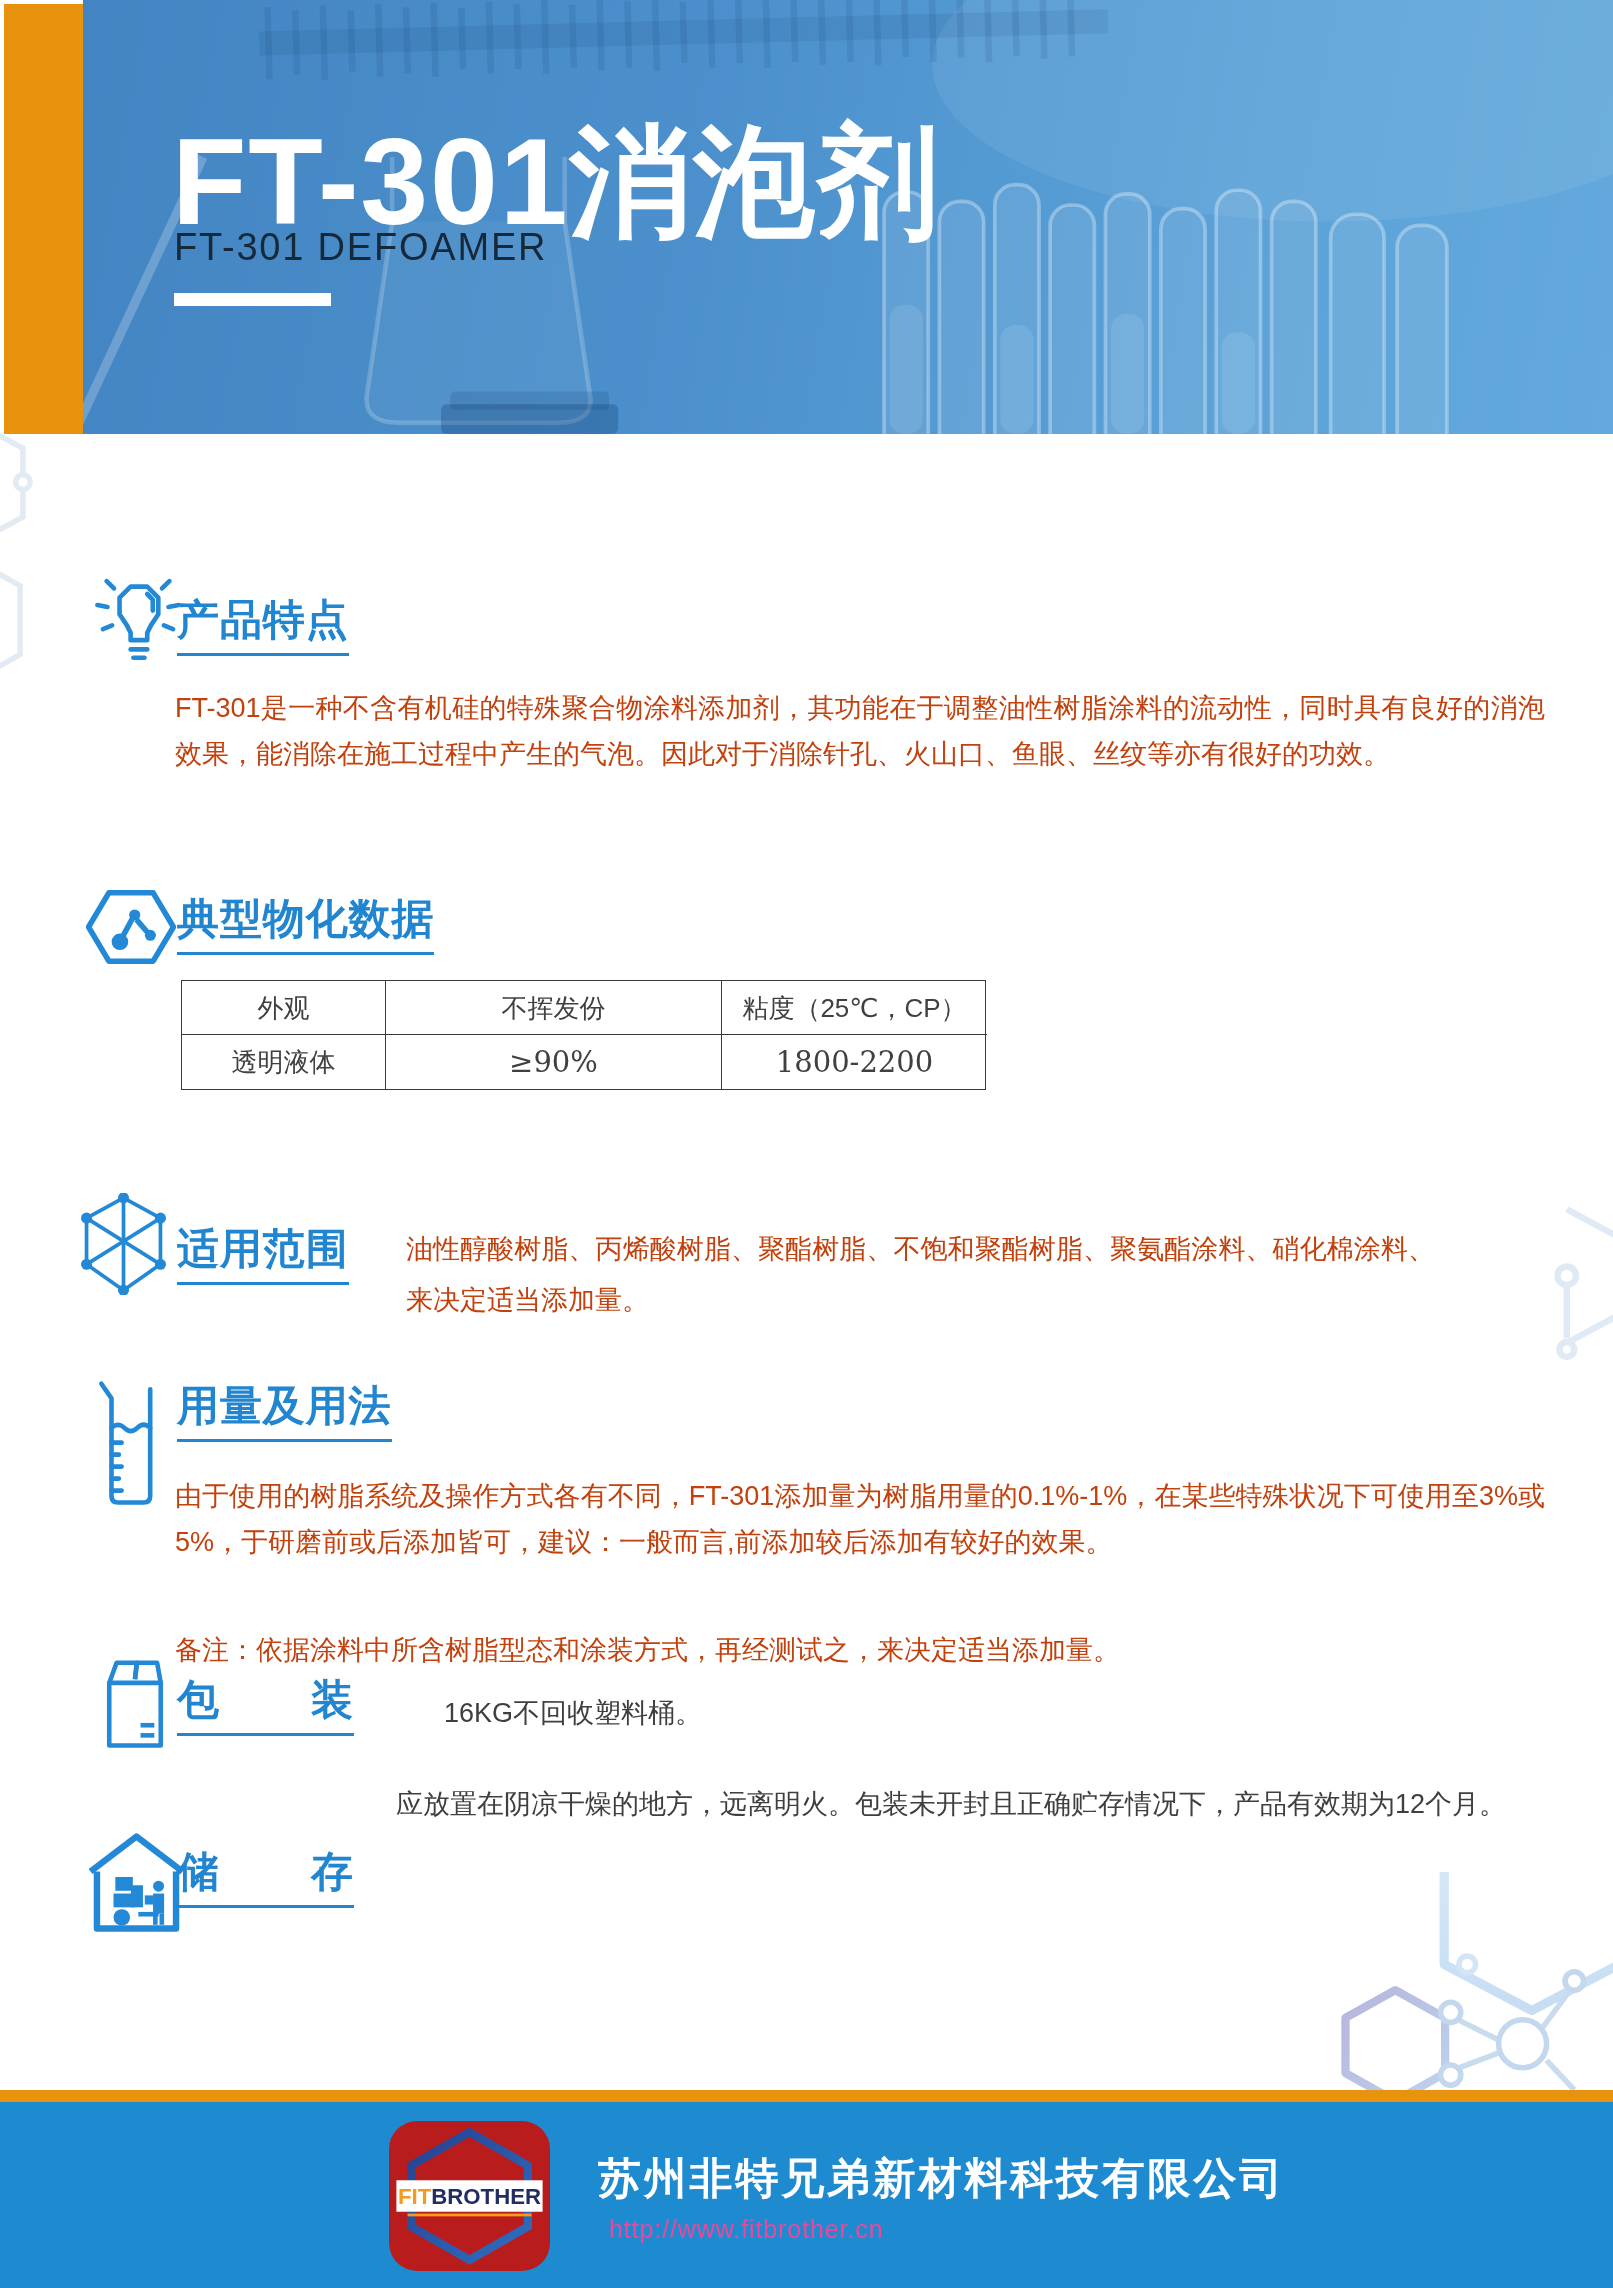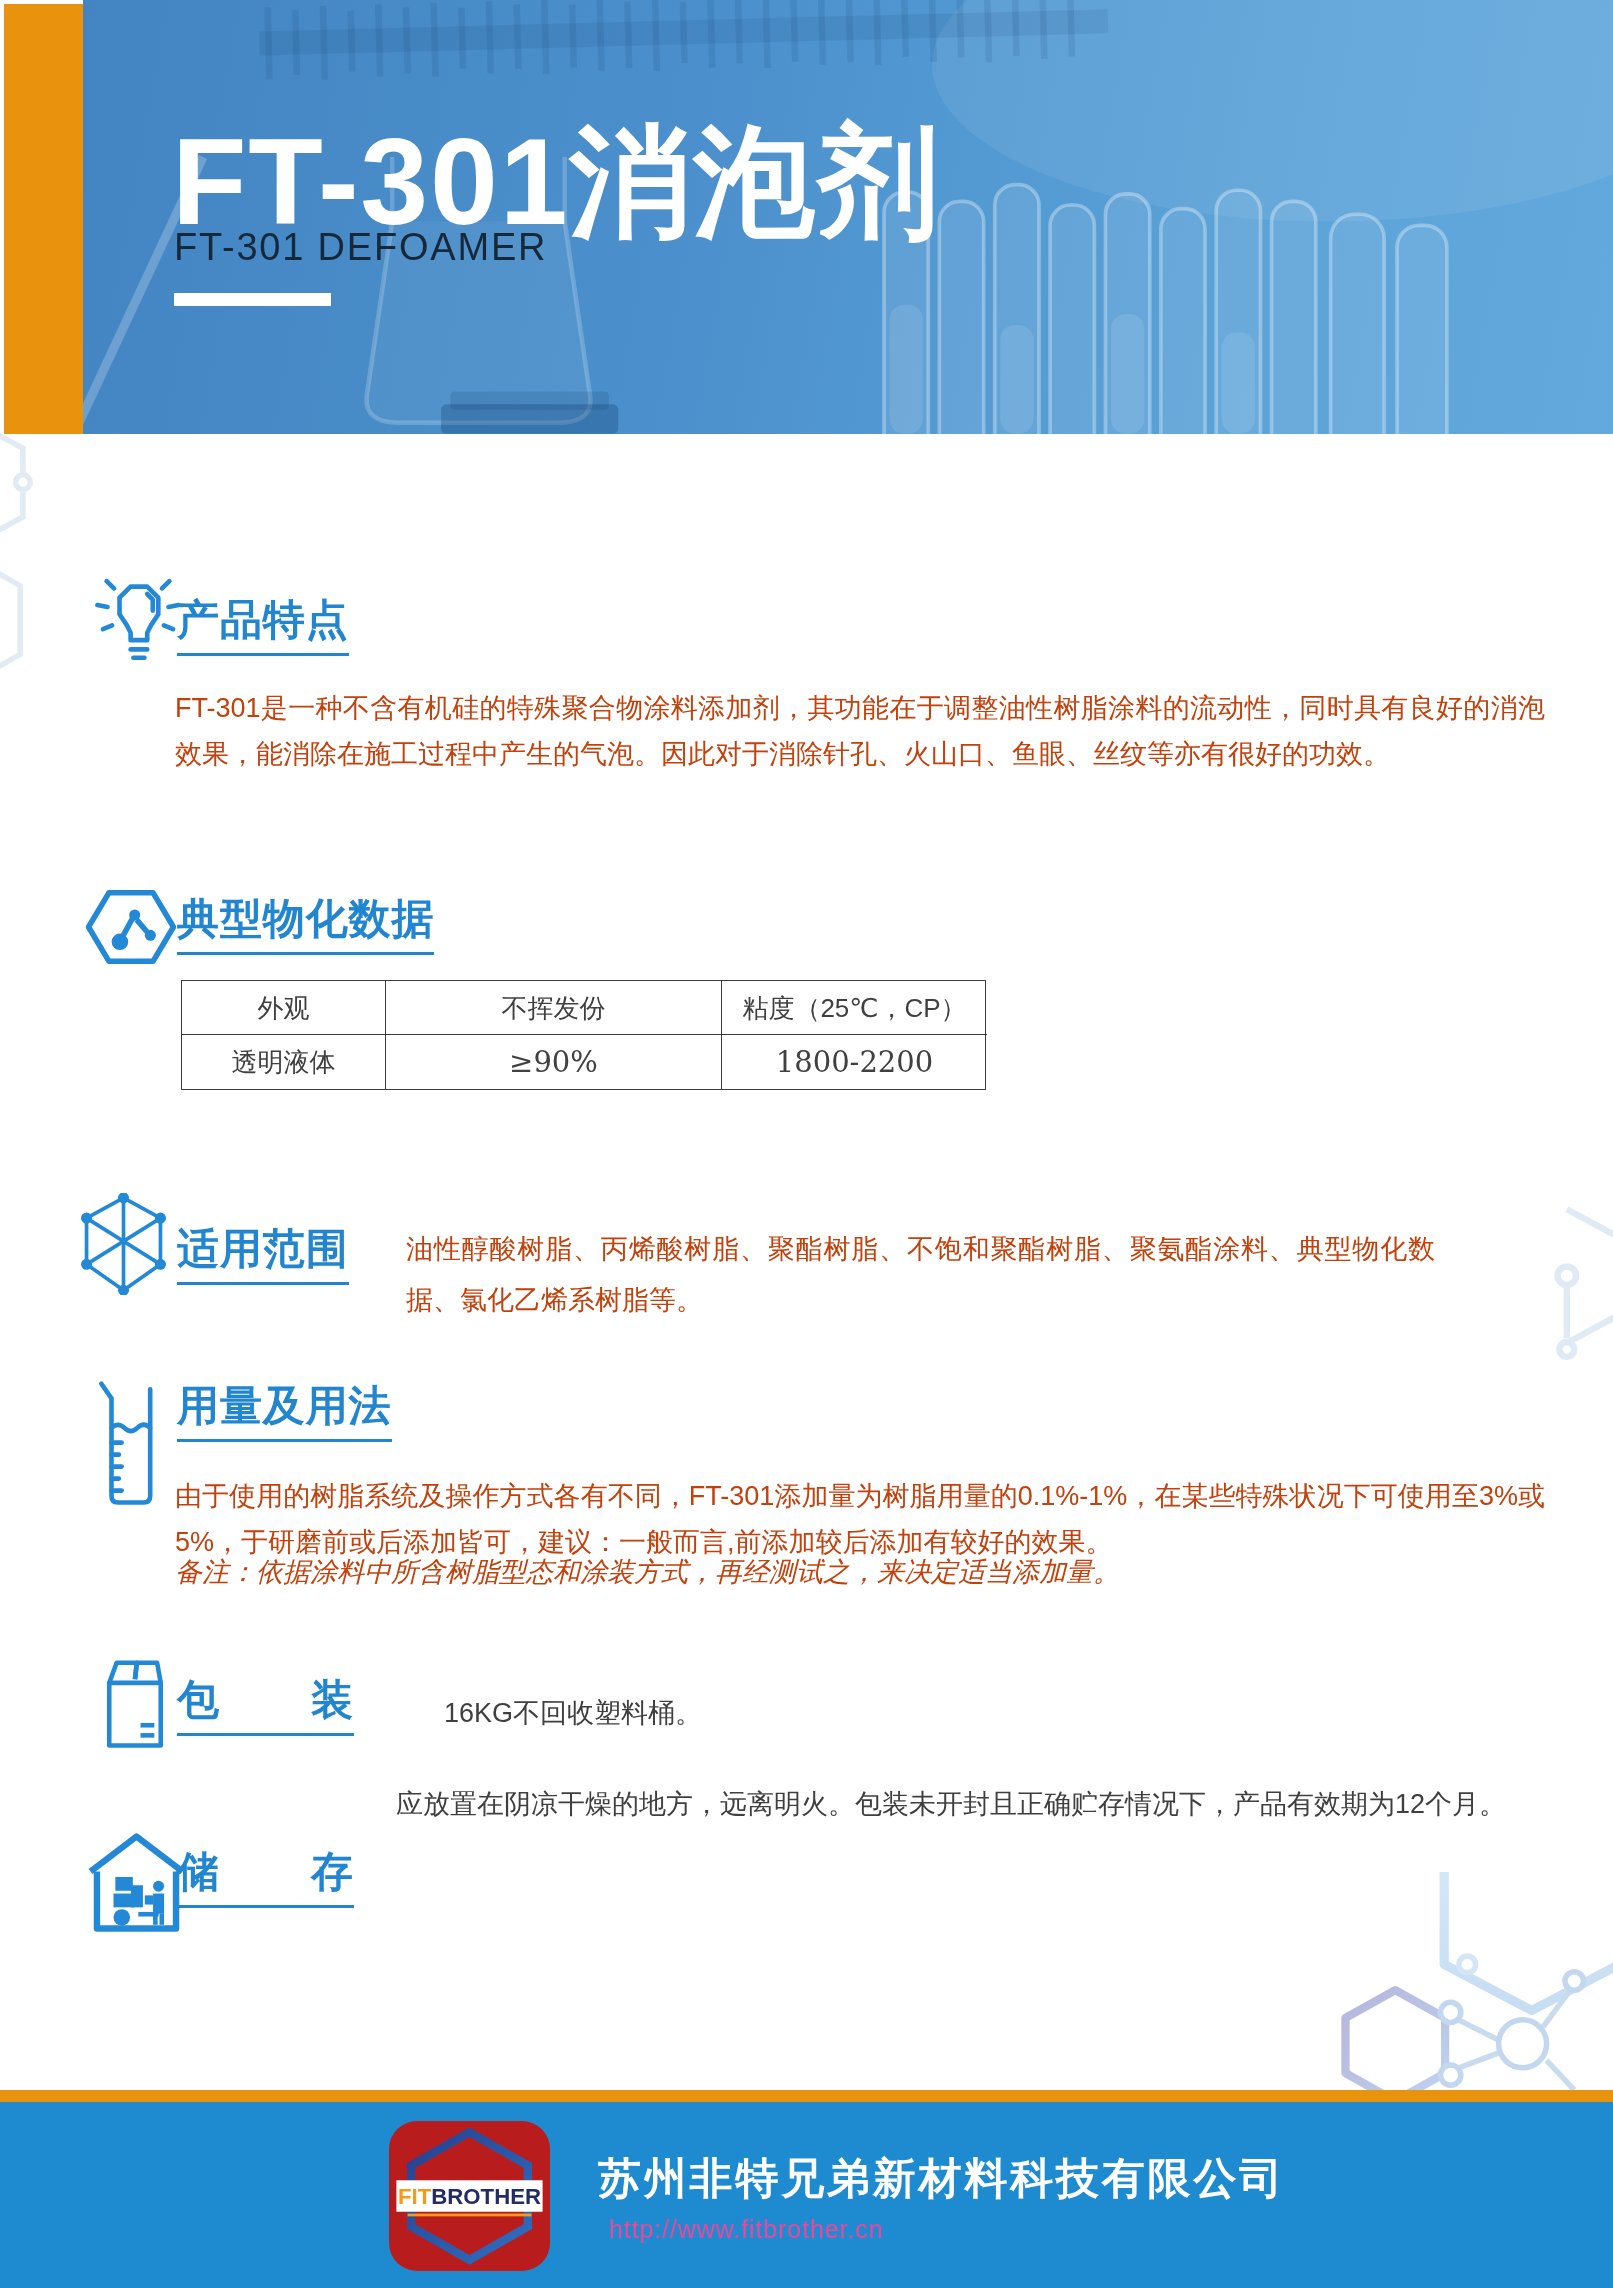--- a/index.html
+++ b/index.html
@@ -200,38 +200,38 @@
       <circle cx="86" cy="27" r="6"></circle>
       <circle cx="86" cy="77" r="6"></circle>
     <circle cx="46" cy="105" r="6"></circle>
       <circle cx="6" cy="77" r="6"></circle>
       <circle cx="6" cy="27" r="6"></circle>
   </g>
 </svg>
 <div class="abs" style="left:177px;top:1227px;">
   <span class="sec-heading">适用范围</span>
 </div>
-<div class="abs sec-body" style="left:406px;top:1224px;width:1029px;line-height:51px;">油性醇酸树脂、丙烯酸树脂、聚酯树脂、不饱和聚酯树脂、聚氨酯涂料、典型物化数据、氯化乙烯系树脂等。</div>
+<div class="abs sec-body" style="left:406px;top:1224px;width:1029px;line-height:51px;">油性醇酸树脂、丙烯酸树脂、聚酯树脂、不饱和聚酯树脂、聚氨酯涂料、硝化棉涂料、来决定适当添加量。</div>
 
 <svg class="abs" style="left:92px;top:1380px;" width="74" height="129" viewBox="0 0 80 140">
   <g fill="none" stroke="#2389d6" stroke-width="5" stroke-linecap="round" stroke-linejoin="round">
     <path d="M10 4 L21 20 L21 126 Q21 133 28 133 L56 133 Q63 133 63 126 L63 10"></path>
     <path d="M21 52 Q28 45 35 52 Q42 59 49 52 Q56 45 63 52"></path>
     <line x1="21" y1="68" x2="32" y2="68"></line>
     <line x1="21" y1="81" x2="29" y2="81"></line>
     <line x1="21" y1="94" x2="32" y2="94"></line>
     <line x1="21" y1="107" x2="29" y2="107"></line>
     <line x1="21" y1="120" x2="32" y2="120"></line>
   </g>
 </svg>
 <div class="abs" style="left:177px;top:1384px;">
   <span class="sec-heading">用量及用法</span>
 </div>
 <div class="abs sec-body" style="left:175px;top:1473px;width:1370px;">由于使用的树脂系统及操作方式各有不同，FT-301添加量为树脂用量的0.1%-1%，在某些特殊状况下可使用至3%或5%，于研磨前或后添加皆可，建议：一般而言,前添加较后添加有较好的效果。</div>
-<div class="abs sec-body" style="left:175px;top:1549px;width:1370px;font-style:italic;">备注：依据涂料中所含树脂型态和涂装方式，再经测试之，来决定适当添加量。</div>
+<div class="abs sec-body" style="left:175px;top:1627px;width:1370px;">备注：依据涂料中所含树脂型态和涂装方式，再经测试之，来决定适当添加量。</div>
 
 <svg class="abs" style="left:89px;top:1657px;" width="92" height="96" viewBox="0 0 100 104">
   <g fill="none" stroke="#2389d6" stroke-width="5" stroke-linejoin="round">
     <rect x="22" y="28" width="56" height="68"></rect>
     <path d="M22 28 L30 6 L52 6 L50 24"></path>
     <path d="M50 24 L52 6 L74 6 L78 28"></path>
     <line x1="56" y1="74" x2="71" y2="74"></line>
     <line x1="56" y1="85" x2="71" y2="85"></line>
   </g>
 </svg>

